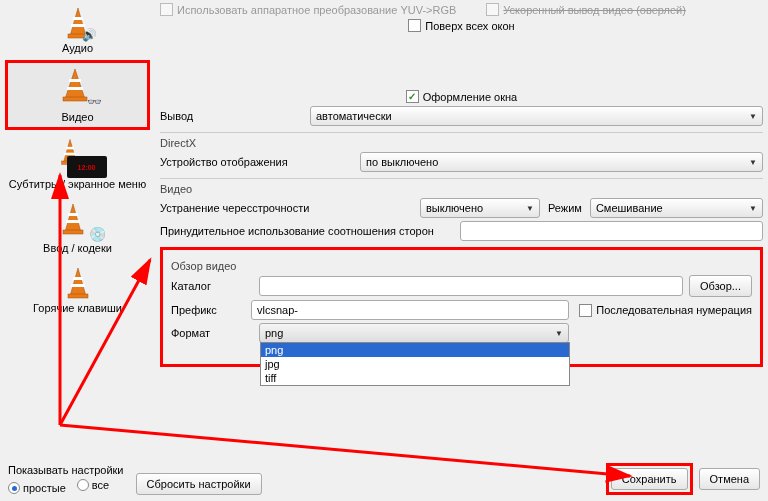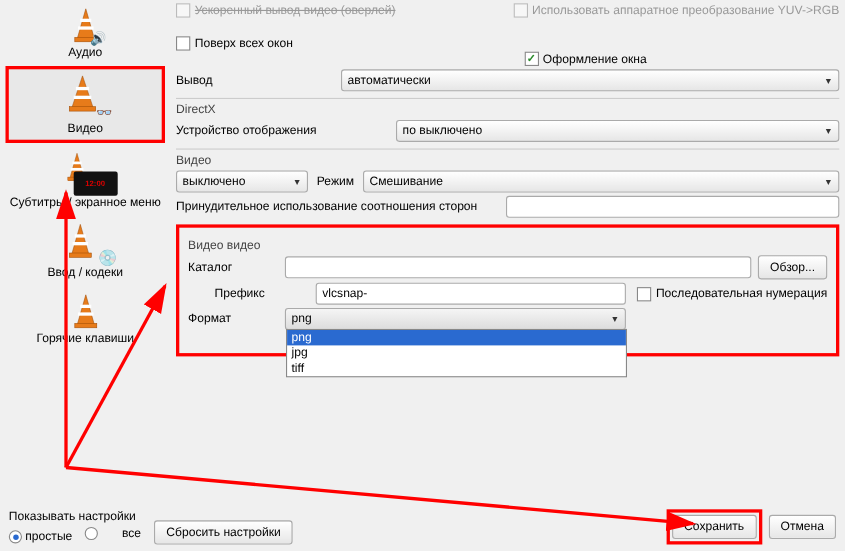--- a/index.html
+++ b/index.html
@@ -108,28 +108,28 @@
     </div>
     <span class="label">Горячие клавиши</span>
   </div>
 </div>
 
 <div class="main">
 
   <div class="row" style="gap:30px; color:#888;">
     <div style="display:flex;align-items:center;flex:1;">
       <span class="checkbox" style="opacity:0.5;"></span>
-      <span style="text-decoration:line-through;color:#999;overflow:hidden;white-space:nowrap;">Ускоренный вывод видео (оверлей)</span>
+      <span style="color:#999;overflow:hidden;white-space:nowrap;">Использовать аппаратное преобразование YUV-&gt;RGB</span>
     </div>
     <div style="display:flex;align-items:center;flex:1;">
       <span class="checkbox" style="opacity:0.5;"></span>
-      <span style="color:#999;overflow:hidden;white-space:nowrap;">Использовать аппаратное преобразование YUV-&gt;RGB</span>
-    </div>
-  </div>
-  <div class="row" style="gap:30px;">
+      <span style="text-decoration:line-through;color:#999;overflow:hidden;white-space:nowrap;">Ускоренный вывод видео (оверлей)</span>
+    </div>
+  </div>
+  <div class="row" style="gap:30px;flex-direction:column;">
     <div style="display:flex;align-items:center;flex:1;">
       <span class="checkbox"></span>
       <span>Поверх всех окон</span>
     </div>
     <div style="display:flex;align-items:center;flex:1;margin-top:28px;">
       <span class="checkbox checked"></span>
       <span>Оформление окна</span>
     </div>
   </div>
   <div class="row">
@@ -146,44 +146,45 @@
     <span class="field-label" style="width:200px;">Устройство отображения</span>
     <div class="select" style="flex:1;">
       <span>по выключено</span>
         <span class="arrow">▼</span>
     </div>
   </div>
 
   <div class="divider"></div>
   <div class="section-title">Видео</div>
   <div class="row">
+    <span class="field-label" style="width:260px;">Устранение чересстрочности</span>
     <div class="select" style="width:120px;">
       <span>выключено</span>
         <span class="arrow">▼</span>
     </div>
     <span style="margin:0 8px;">Режим</span>
     <div class="select" style="flex:1;">
       <span>Смешивание</span>
         <span class="arrow">▼</span>
     </div>
   </div>
   <div class="row">
     <span class="field-label" style="width:300px;">Принудительное использование соотношения сторон</span>
     <input class="text-input" style="flex: 1 1 0%;" value="">
   </div>
 
   <div class="snapbox">
-    <div class="section-title">Видео видео</div>
+    <div class="section-title">Обзор видео</div>
     <div class="row">
       <span class="field-label" style="width:88px;">Каталог</span>
       <input class="text-input" style="flex: 1 1 0%; margin-right: 6px;" value="">
       <button class="button">Обзор...</button>
     </div>
     <div class="row">
-      <span class="field-label" style="width:92px;margin-left:24px;">Префикс</span>
+      <span class="field-label" style="width:80px;">Префикс</span>
       <input class="text-input" style="flex: 1 1 0%; margin-right: 10px;" value="vlcsnap-">
       <span class="checkbox"></span>
       <span>Последовательная нумерация</span>
     </div>
     <div class="row">
       <span class="field-label" style="width:88px;">Формат</span>
       <div class="select dropdown-open" style="width:310px;background:linear-gradient(#f5f5f5,#ddd);">
         <span>png</span>
           <span class="arrow">▼</span>
         <div class="dropdown-list">
@@ -196,21 +197,21 @@
   </div>
 </div>
 
 <div class="bottom-bar">
   <div style="margin-right:12px;">
     <div style="margin-bottom:3px;">Показывать настройки</div>
     <span style="display:inline-flex;align-items:center;margin-right:8px;">
       <span class="radio on"></span>
       <span>простые</span>
     </span>
-    <span style="display:inline-flex;align-items:center;gap:19px;">
+    <span style="display:inline-flex;align-items:center;">
       <span class="radio"></span>
       <span>все</span>
     </span>
   </div>
   <button class="button" style="align-self:flex-end;">Сбросить настройки</button>
   <div style="flex:1;"></div>
   <div class="save-wrap">
     <button class="button">Сохранить</button>
   </div>
   <button class="button">Отмена</button>

